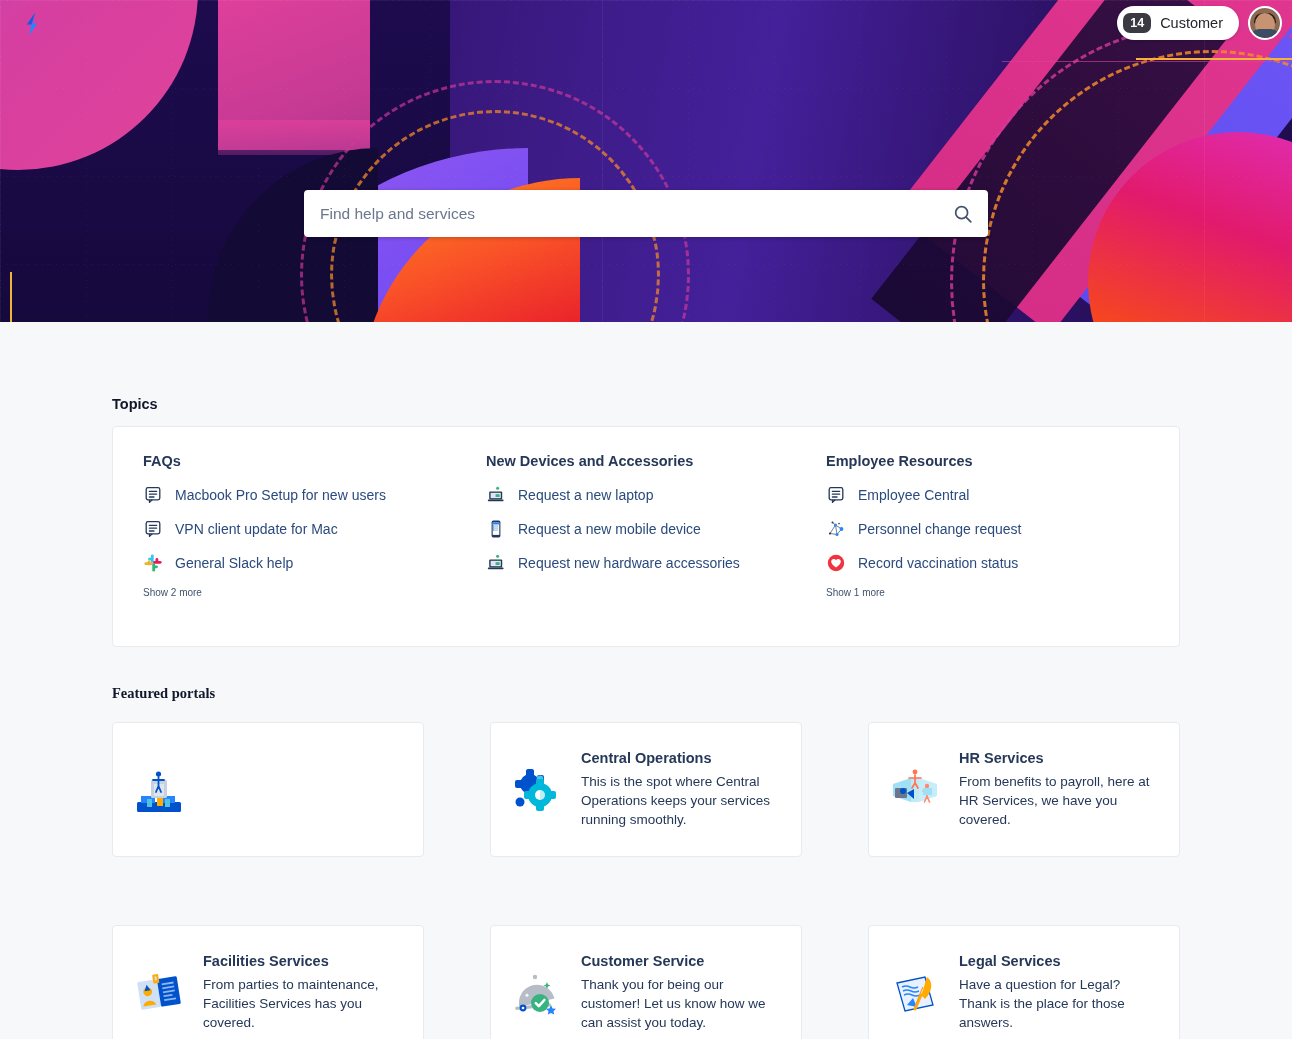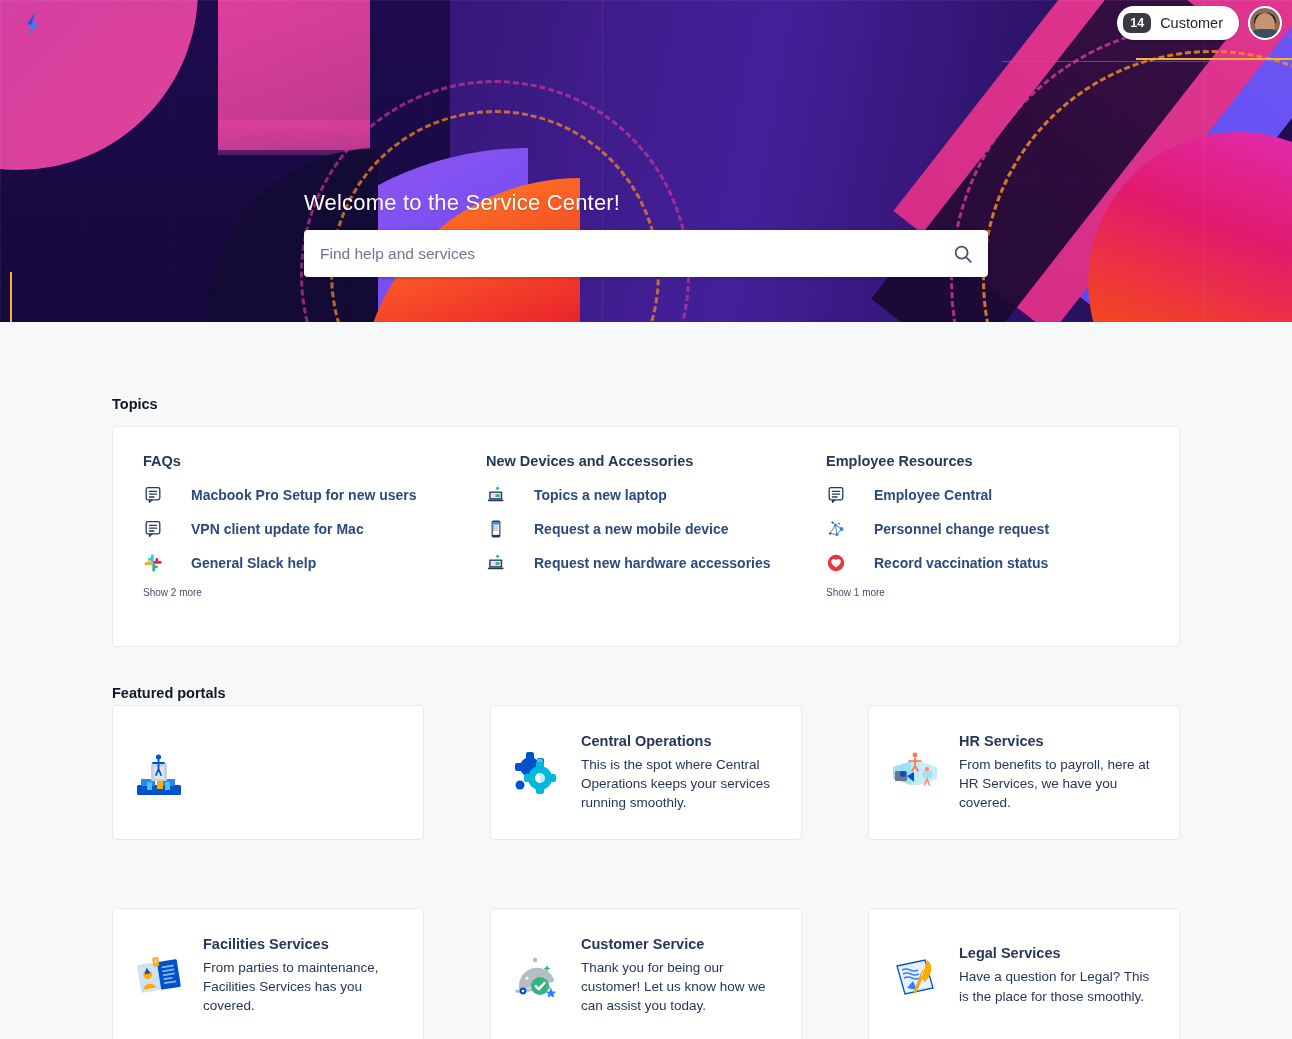--- a/index.html
+++ b/index.html
@@ -193,35 +193,34 @@
 
   
   .page {
     padding: 0 112px;
     background: #f7f8fa;
   }
   .section-title {
     font-size: 14.5px; font-weight: 700; color: #0f172a;
     margin-top: 74px; margin-bottom: 14px;
   }
-  .section-title.portals { margin-top: 38px; margin-bottom: 4px; }
+  .section-title.portals { margin-top: 38px; margin-bottom: 20px; font-family: Liberation Serif, serif; }
 
   .topics-card {
     background: #fff; border: 1px solid #e8eaee; border-radius: 4px;
     padding: 26px 30px 26px 30px;
     display: grid; grid-template-columns: 343px 340px 1fr;
     min-height: 221px;
   }
   .topic-col h3 {
     font-size: 14.5px; font-weight: 700; color: #253858; margin-bottom: 16px;
   }
   .topic-item {
-    display: flex; align-items: center; gap: 28px; margin-bottom: 14px;
+    display: flex; align-items: center; gap: 12px; margin-bottom: 14px;
     cursor: pointer;
-    font-weight: bold;
   }
   .topic-item .label {
     font-size: 14px; color: #2b4a7d;
   }
   .topic-icon { width: 20px; height: 20px; flex: 0 0 20px; display: block; }
   .show-more {
     font-size: 10px; color: #42526e; margin-top: 12px; cursor: pointer;
   }
 
   
@@ -283,21 +282,20 @@
       <span class="requests-label">Customer</span>
     </div>
     <div class="avatar">
       <div class="hair"></div>
         <div class="face"></div>
         <div class="shirt"></div>
     </div>
   </div>
 
   <div class="hero-content">
-    <div class="hero-title">Welcome to the Service Center!</div>
     <div class="search-box">
       <input type="text" placeholder="Find help and services" style="">
       <span class="search-icon-wrap">
         <svg viewBox="0 0 24 24" width="22" height="22" fill="none" stroke="#42526e" stroke-width="1.9">
           <circle cx="10.5" cy="10.5" r="6.5"></circle>
             <line x1="15.3" y1="15.3" x2="20.5" y2="20.5" stroke-linecap="round"></line>
         </svg>
       </span>
     </div>
   </div>
@@ -363,21 +361,21 @@
       <div class="topic-item">
         <span class="topic-icon">
           <svg viewBox="0 0 20 20" width="20" height="20">
             <circle cx="11.6" cy="3.2" r="1.5" fill="#36b37e"></circle>
             <rect x="3.2" y="6.4" width="13" height="8.2" rx="1" fill="#253858"></rect>
             <rect x="4.6" y="7.8" width="10.2" height="5.4" fill="#dfe6f2"></rect>
             <rect x="9.6" y="9.2" width="4" height="2.8" fill="#36b37e"></rect>
             <rect x="1.8" y="14.6" width="15.8" height="1.7" rx=".8" fill="#253858"></rect>
           </svg>
         </span>
-        <span class="label">Topics a new laptop</span>
+        <span class="label">Request a new laptop</span>
       </div>
 
       <div class="topic-item">
         <span class="topic-icon">
           <svg viewBox="0 0 20 20" width="20" height="20">
             <rect x="5.6" y="1.6" width="8.8" height="16.8" rx="1.6" fill="#253858"></rect>
             <rect x="6.7" y="3.4" width="6.6" height="12.5" fill="#fff"></rect>
             <rect x="6.7" y="3.4" width="6.6" height="2.1" fill="#2684ff"></rect>
             <rect x="8.2" y="6.6" width="4.1" height=".9" fill="#8aa4cf"></rect>
             <rect x="8.2" y="8.6" width="4.1" height=".9" fill="#8aa4cf"></rect>
@@ -585,18 +583,18 @@
             <path d="M17 30 q4 -2 8 0 t8 0"></path>
           </g>
           <polygon points="20,40 26,33 30,42" fill="#2684ff"></polygon>
           <path d="M40 12 C46 16 46 26 38 34 L34 30 C38 22 38 16 40 12 Z" fill="#ffab00"></path>
           <path d="M34 30 L28 44" stroke="#ffab00" stroke-width="3" stroke-linecap="round"></path>
           <path d="M36 22 C33 28 31 34 29 40" stroke="#ff991f" stroke-width="1.2" fill="none"></path>
         </svg>
       </span>
       <div class="portal-text">
         <h4>Legal Services</h4>
-        <p>Have a question for Legal? This is the place for those smoothly.</p>
+        <p>Have a question for Legal? Thank is the place for those answers.</p>
       </div>
     </div>
 
   </div>
 </div>
 
 </body></html>

